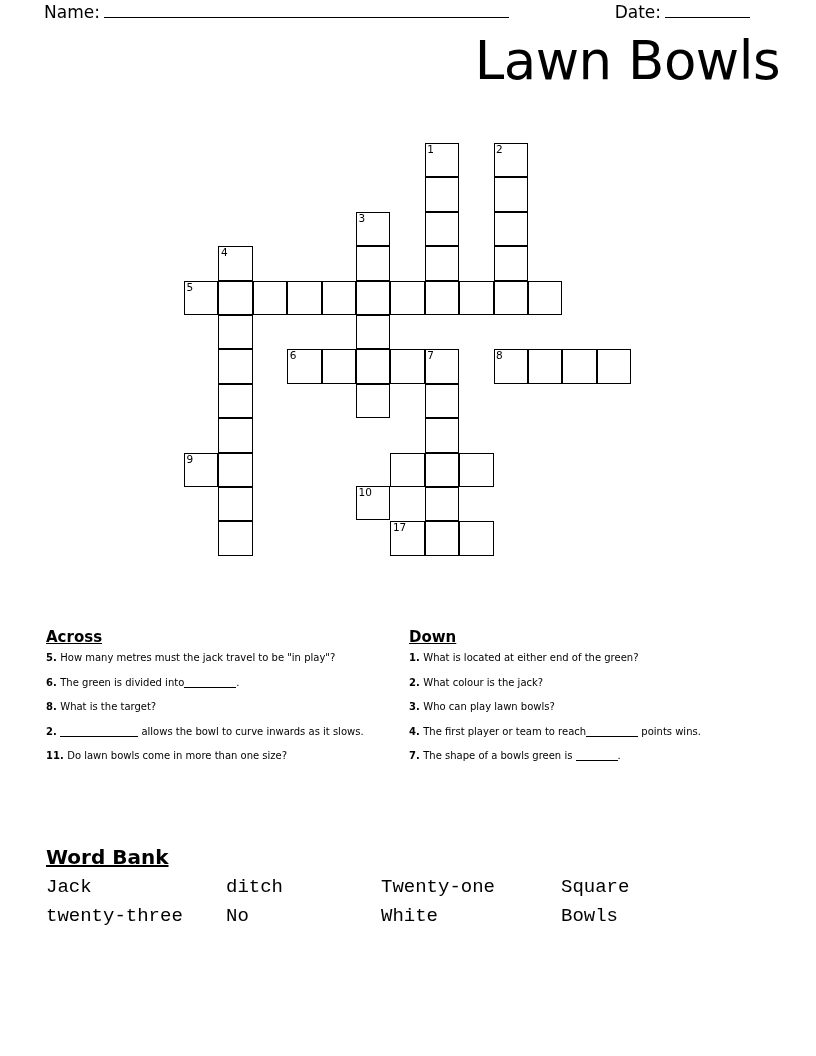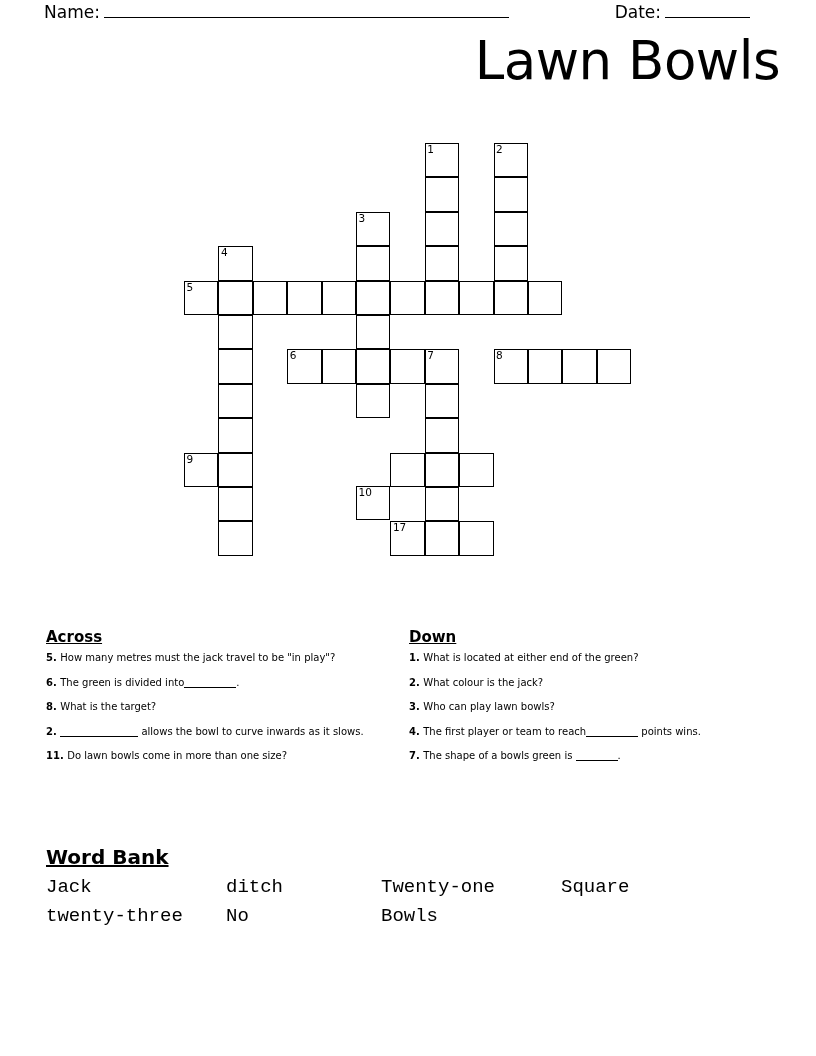--- a/index.html
+++ b/index.html
@@ -196,18 +196,19 @@
 
   <div class="wordbank">
     <div class="wb-head">Word Bank</div>
     <div class="wb-grid" id="word-bank-grid">
         <div class="wb-cell">Jack</div>
         <div class="wb-cell">ditch</div>
         <div class="wb-cell">Twenty-one</div>
         <div class="wb-cell">Square</div>
         <div class="wb-cell">twenty-three</div>
         <div class="wb-cell">No</div>
+        <div class="wb-cell">White</div>
         <div class="wb-cell">Bowls</div>
         <div class="wb-cell"></div>
       </div>
   </div>
 
 </div>
 
 </body></html>

